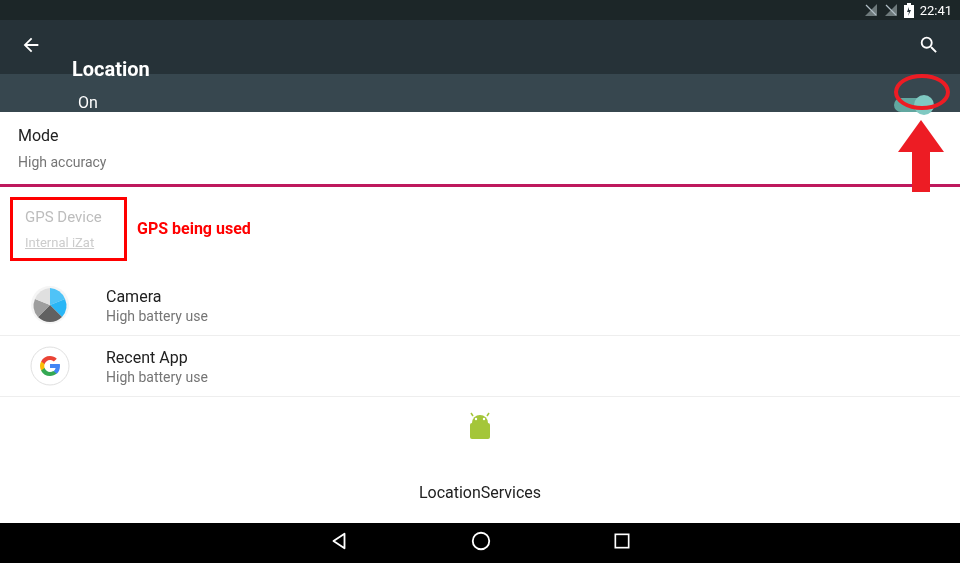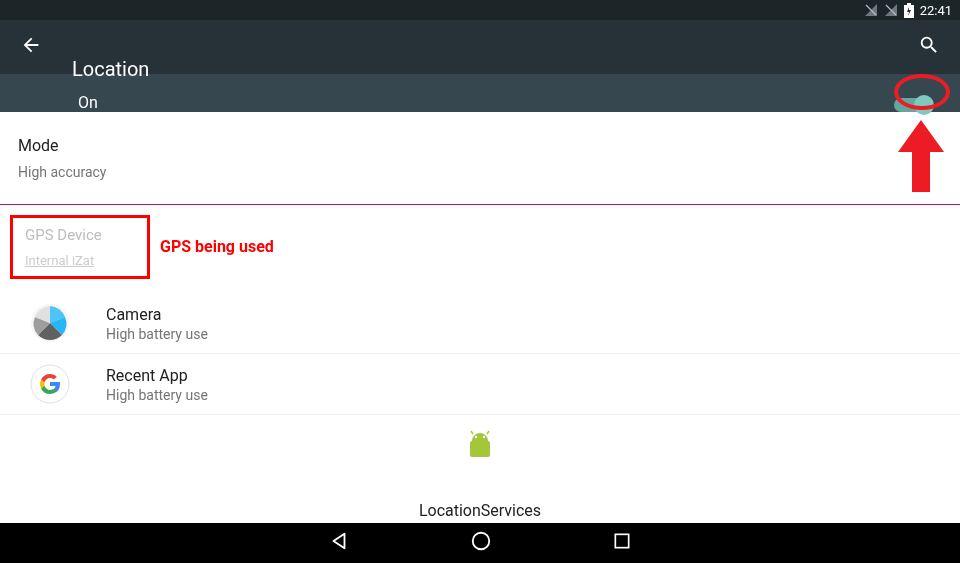--- a/index.html
+++ b/index.html
@@ -2,33 +2,33 @@
 <html><head>
 <meta charset="utf-8">
 <style>
   * { margin: 0; padding: 0; box-sizing: border-box; }
   body { font-family: Roboto, Arial, sans-serif; width: 960px; height: 563px; overflow: hidden; background: #fff; position: relative; }
   
   .status-bar { height: 20px; background: #1c2628; display: flex; justify-content: flex-end; align-items: center; padding-right: 8px; gap: 6px; color: #fff; font-size: 13px; }
   .status-bar svg { display: block; }
   
   .app-bar { height: 54px; background: #263238; display: flex; align-items: center; padding: 0 20px; color: #fff; gap: 30px; }
-  .app-bar-title { font-size: 20px; font-weight: 400; flex: 1; margin-top: 44px; }
+  .app-bar-title { font-size: 20px; font-weight: 700; flex: 1; margin-top: 44px; }
   
   .toggle-row { height: 38px; background: #37474f; display: flex; align-items: flex-end; padding-left: 78px; padding-right: 30px; color: #fff; font-size: 16px; }
   .toggle-row-label { flex: 1; }
   .switch { width: 36px; height: 14px; background: #62a7a0; border-radius: 8px; position: relative; }
   .switch-thumb { position: absolute; right: -4px; top: -3px; width: 20px; height: 20px; background: #7fc9c2; border-radius: 50%; }
   
   .content { padding: 0; }
-  .list-item { padding: 24px 18px; border-bottom: 1px solid #be185d; }
+  .list-item { padding: 14px 18px; border-bottom: 3px solid #be185d; }
   .list-item-title { font-size: 16px; color: #212121; margin-bottom: 3px; }
   .list-item-sub { font-size: 14px; color: #757575; margin-top: 9px; }
   
-  .gps-box { border: 3px solid #f00; padding: 8px 12px; margin: 10px 0 14px 10px; width: 140px; display: inline-block; vertical-align: top; }
+  .gps-box { border: 3px solid #f00; padding: 8px 12px; margin: 10px 0 14px 10px; width: 117px; display: inline-block; vertical-align: top; }
   .gps-box .list-item-title { color: #bdbdbd; font-size: 15px; }
   .gps-box .list-item-sub { color: #ccc; font-size: 13px; text-decoration: underline; }
   .gps-annot { display: inline-block; color: #f00; font-weight: bold; font-size: 16px; margin-left: 6px; vertical-align: top; margin-top: 32px; }
   
   .section-header { color: #009688; font-weight: 600; font-size: 14px; padding: 4px 20px 12px; }
   
   .app-row { display: flex; align-items: center; padding: 10px 30px; border-bottom: 1px solid #eee; gap: 36px; }
   .app-icon { width: 40px; height: 40px; flex-shrink: 0; }
   .app-text-title { font-size: 16px; color: #212121; }
   .app-text-sub { font-size: 14px; color: #757575; margin-top: 2px; }

